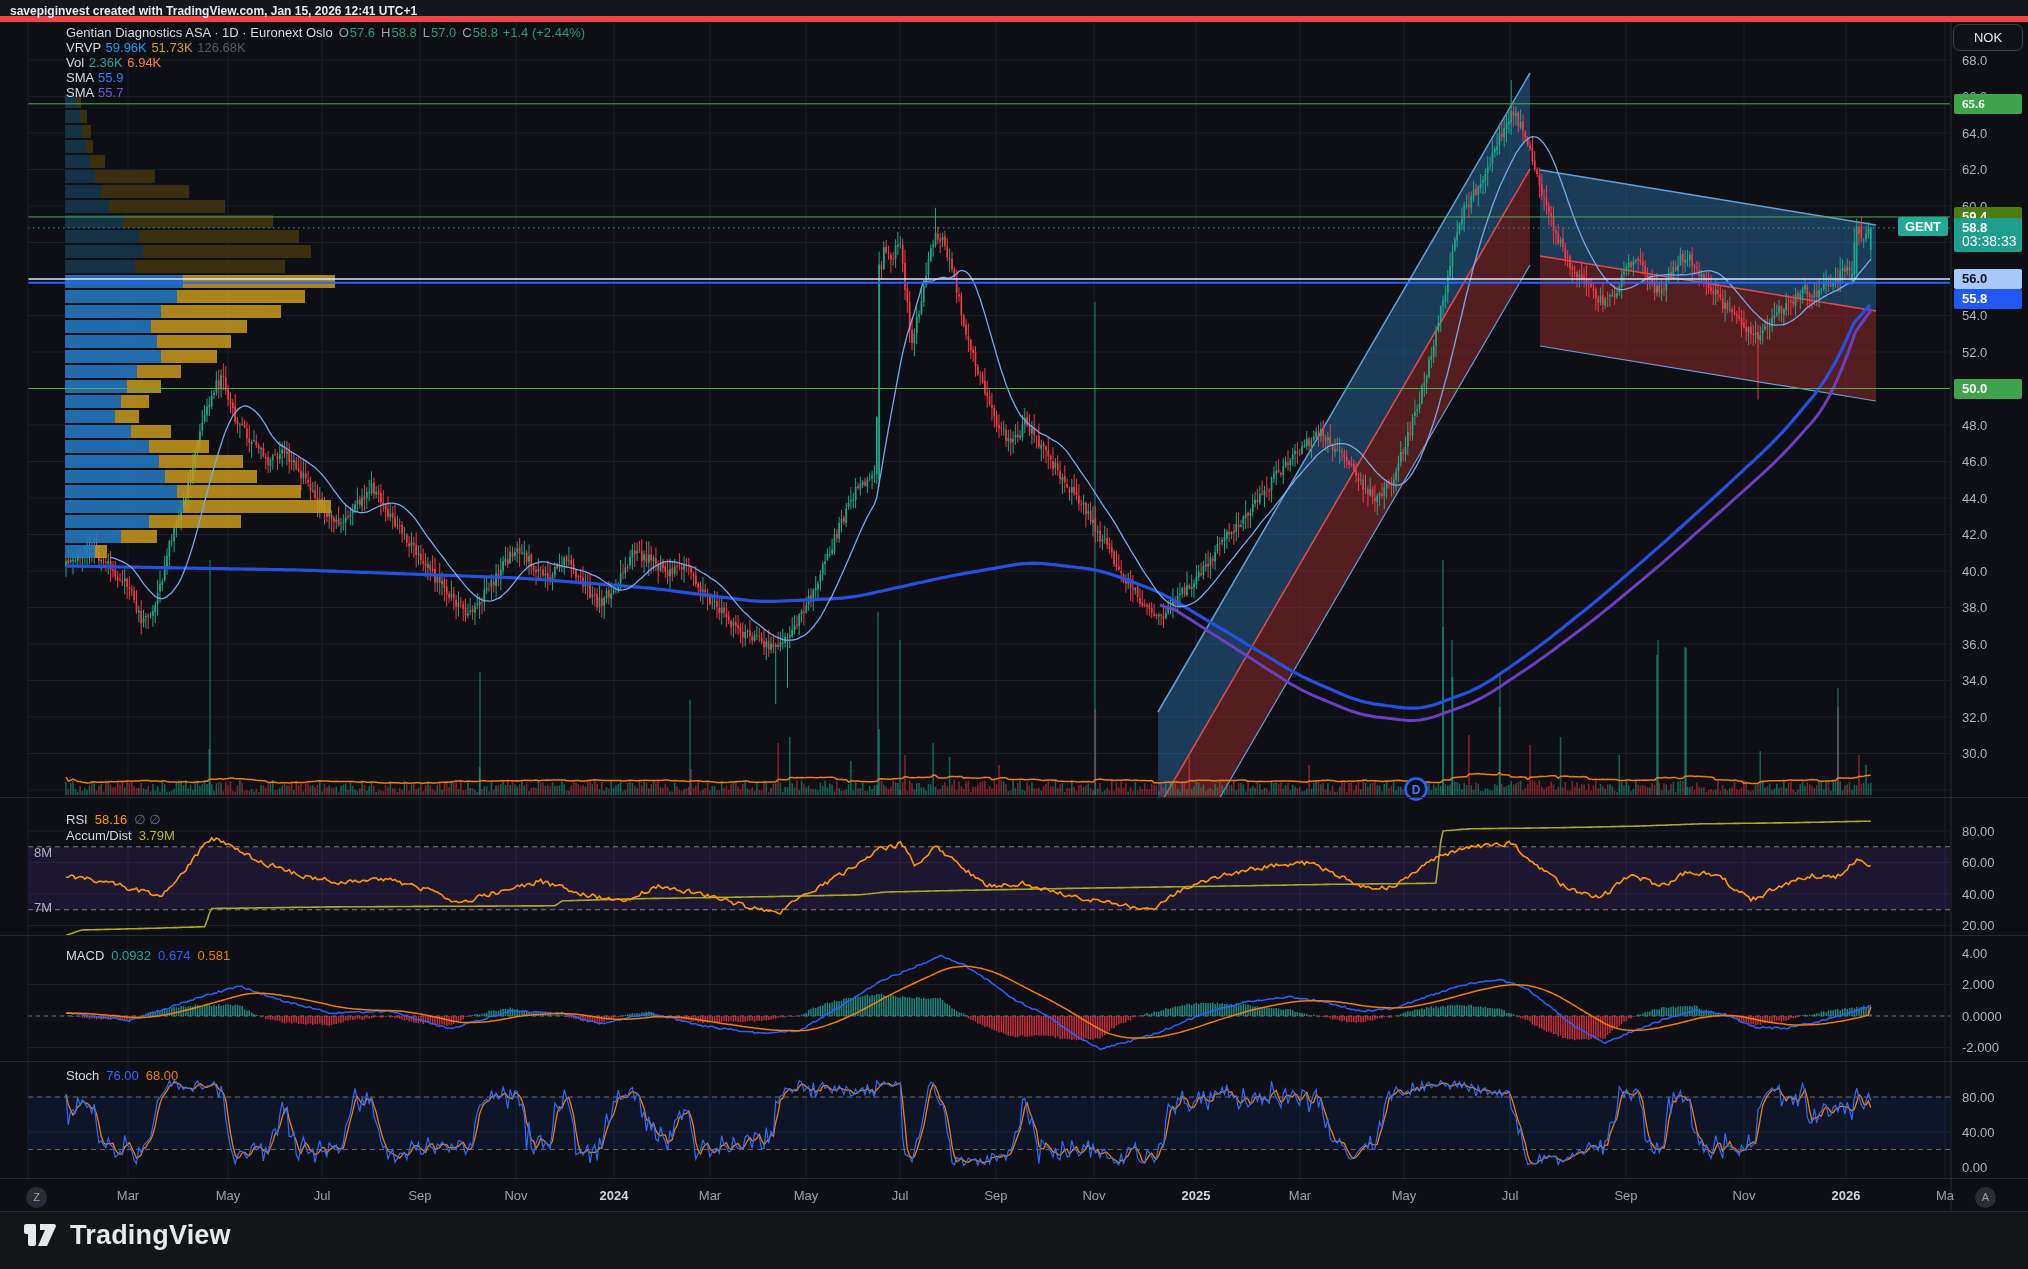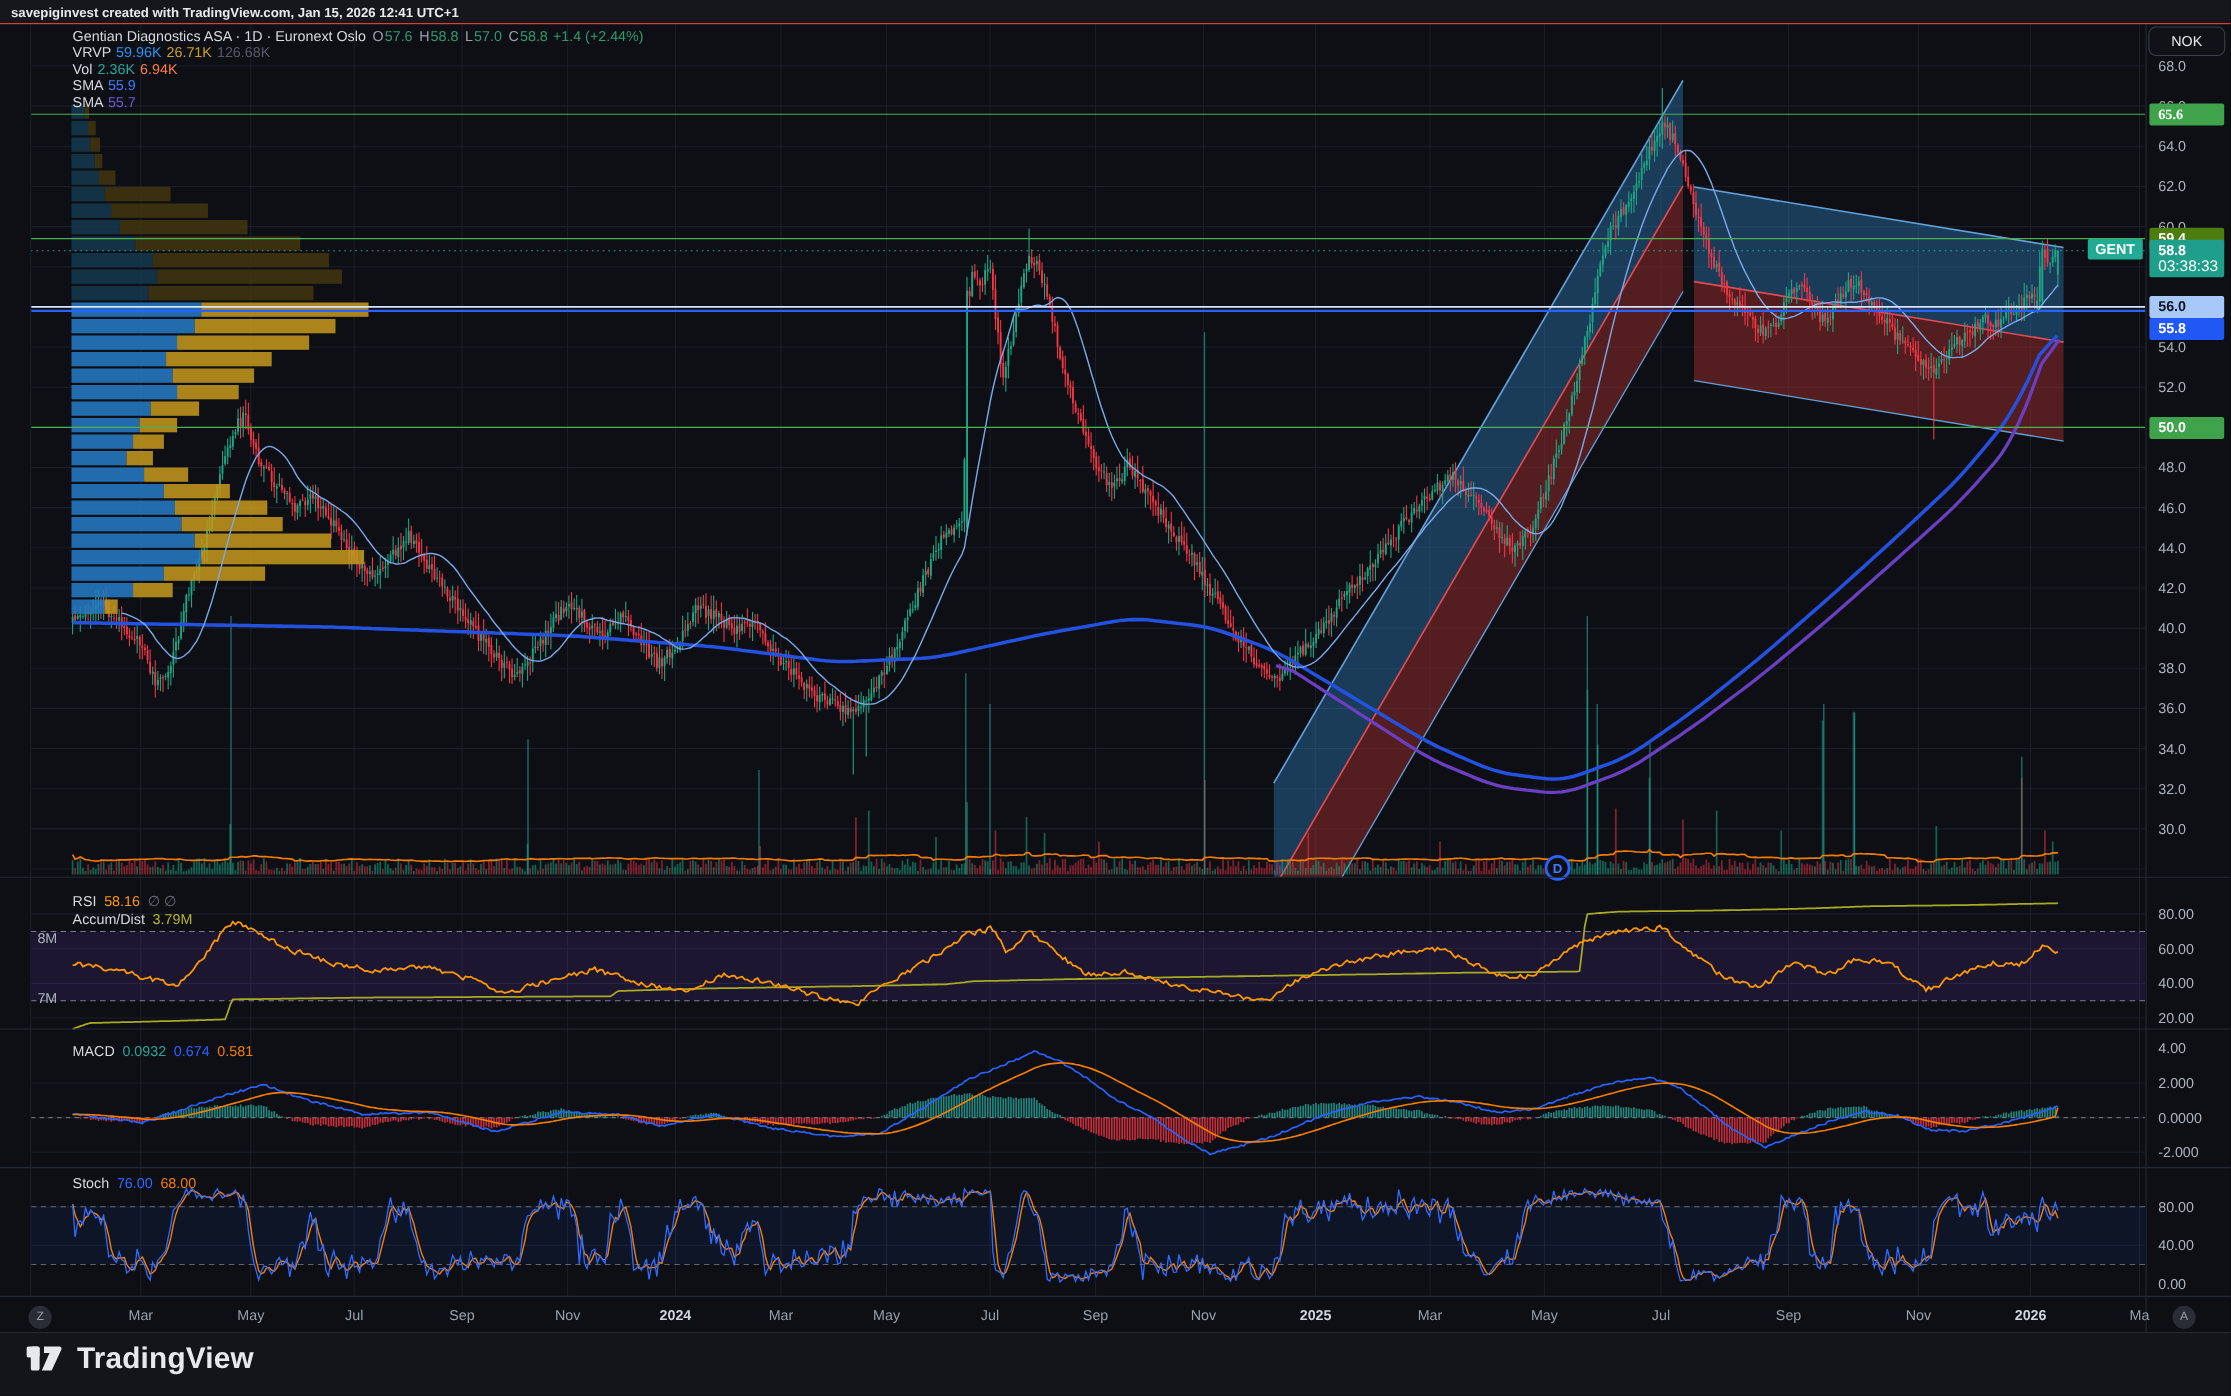--- a/index.html
+++ b/index.html
@@ -1,19 +1,19 @@
 <!DOCTYPE html>
 <html><head>
 <meta charset="utf-8">
 <style>
   html,body{margin:0;padding:0;background:#000;}
   #app{position:relative;width:2028px;height:1269px;background:#0d0f14;overflow:hidden;
        font-family:"Liberation Sans",sans-serif;-webkit-font-smoothing:antialiased;}
   #topbar{position:absolute;left:0;top:0;width:2028px;height:22px;background:#15171c;
-          border-bottom:1px solid #ef4444;color:#e8eaee;font-size:12px;font-weight:bold;
+          border-bottom:6px solid #ef4444;color:#e8eaee;font-size:12px;font-weight:bold;
           line-height:22px;padding-left:10px;box-sizing:border-box;z-index:30;}
   svg#chart{position:absolute;left:0;top:0;z-index:1;}
   .ov{position:absolute;z-index:20;}
   #legend{left:66px;top:26px;color:#d6d9df;font-size:13px;line-height:14.5px;}
   #legend .row{white-space:nowrap;margin-bottom:0.5px;}
   #legend .t{color:#d6d9df;}
   #legend .k{color:#9aa0ab;margin-left:6px;}
   #legend .v{margin-left:1px;}
   .ileg{color:#d6d9df;font-size:13px;white-space:nowrap;}
   .ileg span{margin-right:7px;text-align:right;}
@@ -275,21 +275,21 @@
         <text x="1945" y="1200" text-anchor="middle" fill="#9aa0ab" font-weight="normal">Ma</text>
       </g>
     </svg>
 
 <div id="legend" class="ov">
   <div class="row">
     <span class="t">Gentian Diagnostics ASA · 1D · Euronext Oslo</span><span id="ohlc"><span class="k">O</span><span class="v" style="color: rgb(46, 155, 111);">57.6</span><span class="k">H</span><span class="v" style="color: rgb(46, 155, 111);">58.8</span><span class="k">L</span><span class="v" style="color: rgb(46, 155, 111);">57.0</span><span class="k">C</span><span class="v" style="color: rgb(46, 155, 111);">58.8</span></span>
     <span class="v" style="color:#2e9b6f">+1.4 (+2.44%)</span>
   </div>
   <div id="lrows">
-        <div class="row"><span class="t">VRVP</span> <span class="v" style="color:#2196f3">59.96K</span> <span class="v" style="color:#c9a227">26.71K</span> <span class="v" style="color:#565a66">126.68K</span></div>
+        <div class="row"><span class="t">VRVP</span> <span class="v" style="color:#2196f3">59.96K</span> <span class="v" style="color:#c9a227">51.73K</span> <span class="v" style="color:#565a66">126.68K</span></div>
         <div class="row"><span class="t">Vol</span> <span class="v" style="color:#26a69a">2.36K</span> <span class="v" style="color:#ff7f3f">6.94K</span></div>
         <div class="row"><span class="t">SMA</span> <span class="v" style="color:#3d7bff">55.9</span></div>
         <div class="row"><span class="t">SMA</span> <span class="v" style="color:#6a5bd8">55.7</span></div>
       </div>
 </div>
 
 <div id="rsi-legend" class="ov ileg" style="left:66px;top:812px"><span>RSI</span><span style="color:#ff9800">58.16</span><span style="color:#6b707c">∅ ∅</span></div>
 <div id="accum-legend" class="ov ileg" style="left:66px;top:828px"><span>Accum/Dist</span><span style="color:#b9b926">3.79M</span></div>
 <div id="macd-legend" class="ov ileg" style="left:66px;top:948px"><span>MACD</span><span style="color:#26a69a">0.0932</span><span style="color:#2962ff">0.674</span><span style="color:#f57c00">0.581</span></div>
 <div id="stoch-legend" class="ov ileg" style="left:66px;top:1068px"><span>Stoch</span><span style="color:#2e6bff">76.00</span><span style="color:#f57c00">68.00</span></div>

